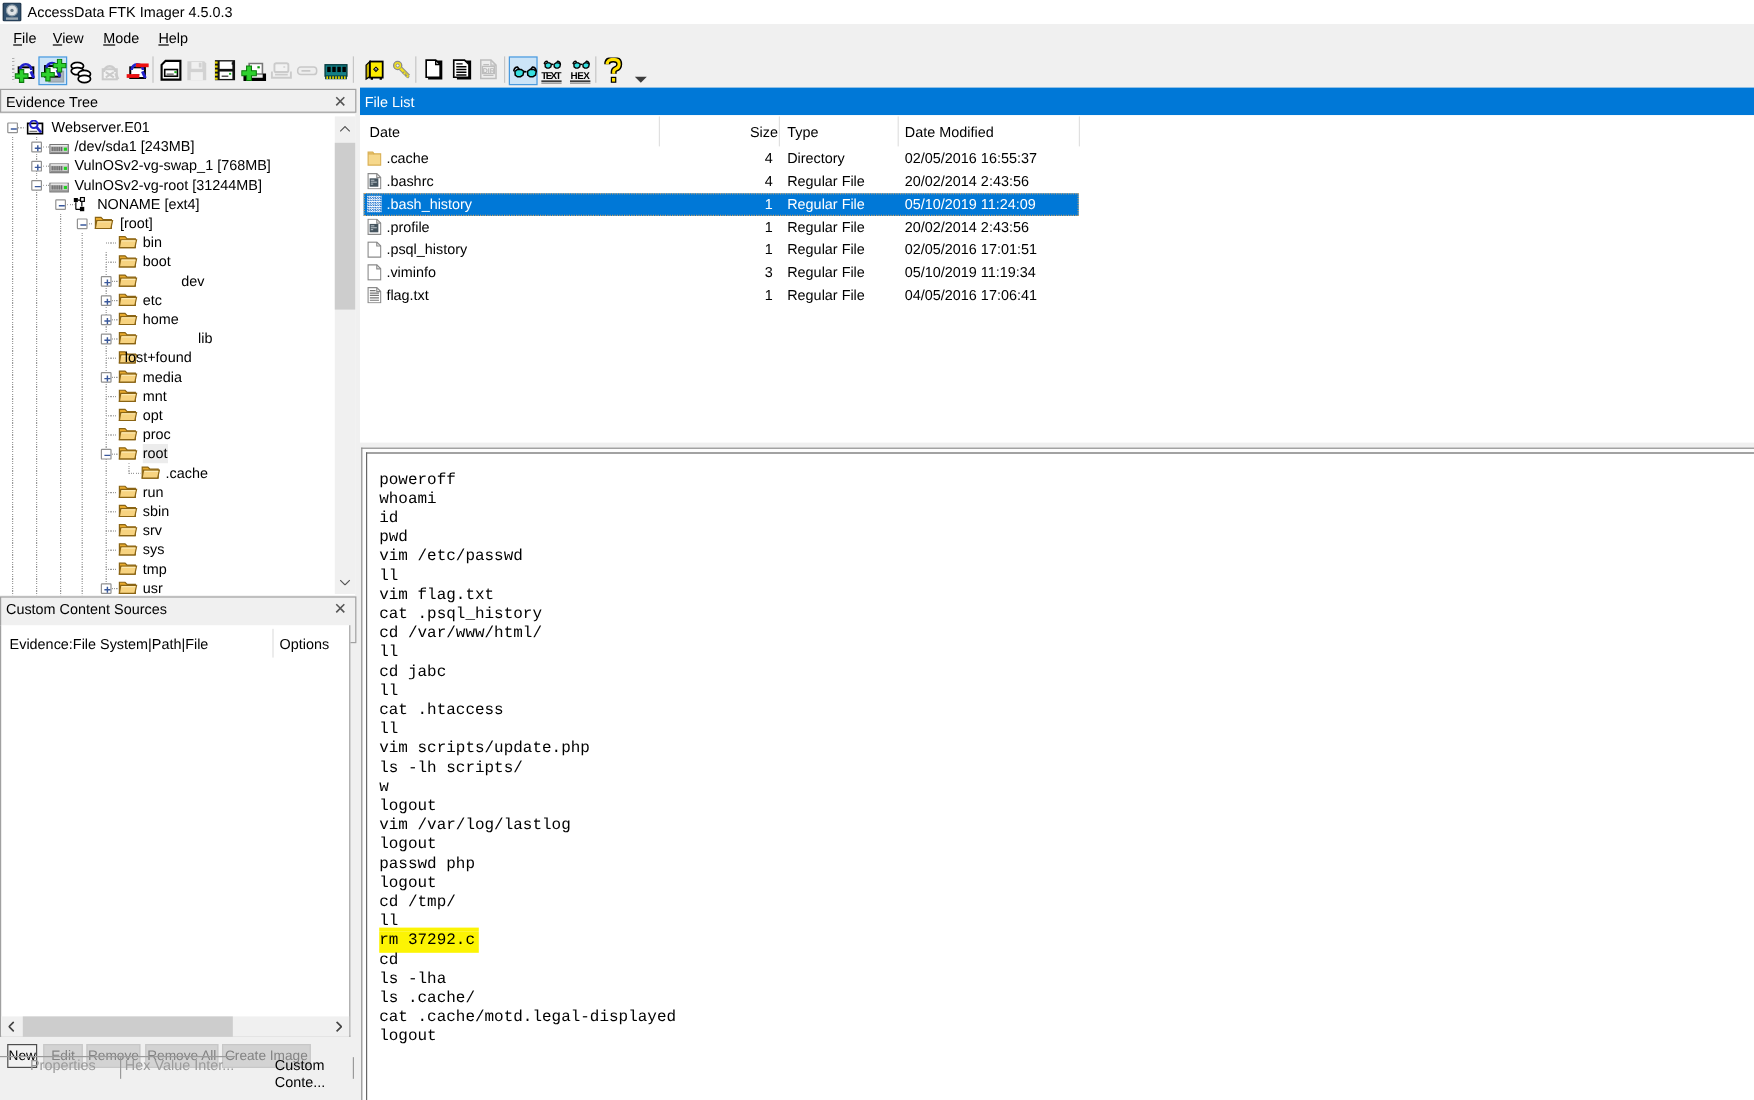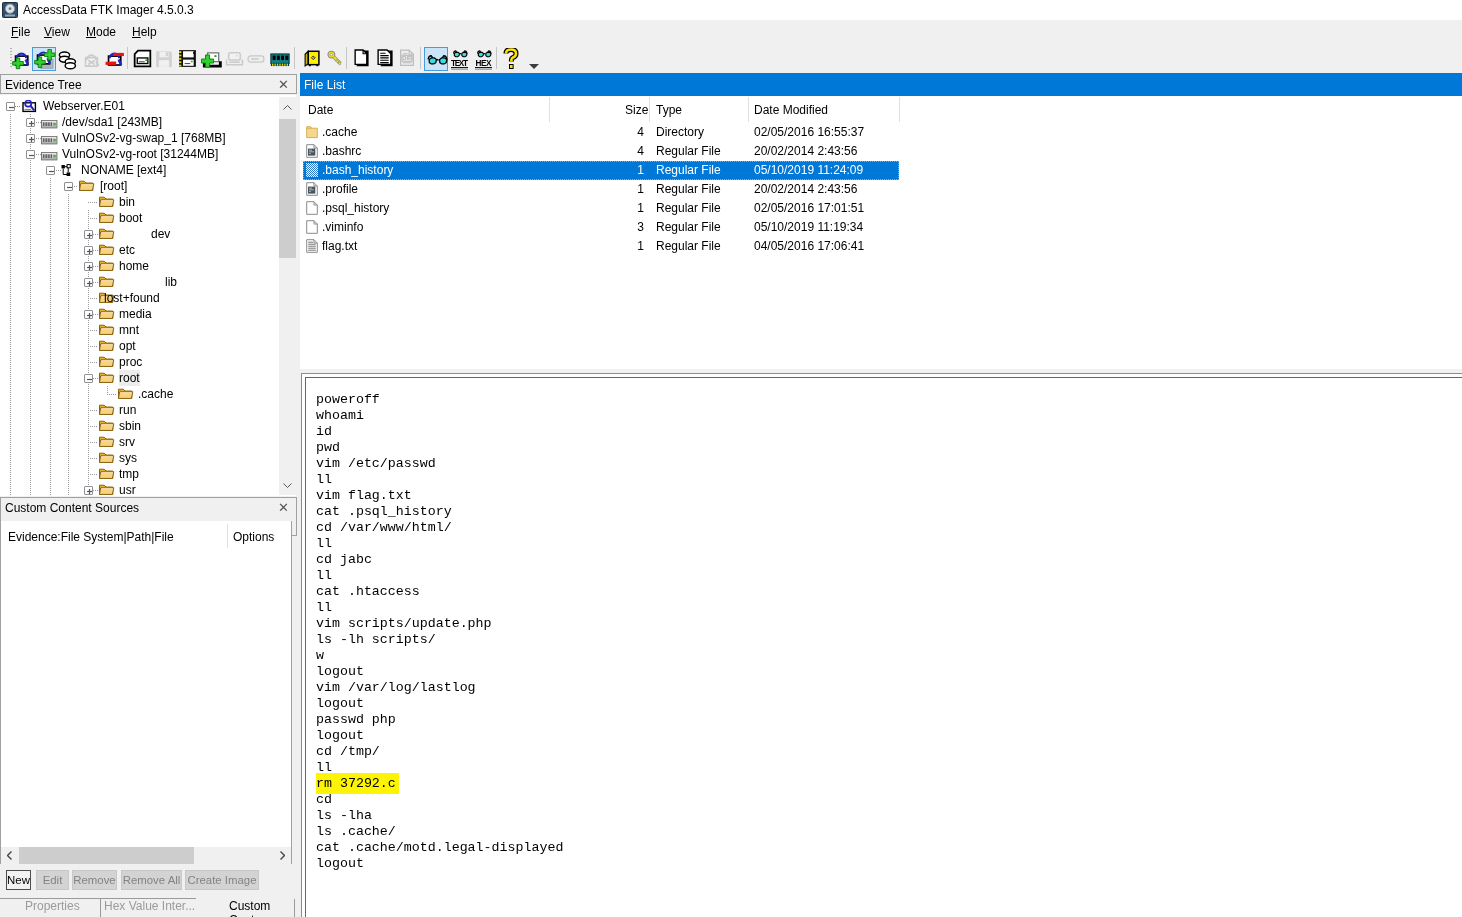--- a/index.html
+++ b/index.html
@@ -44,21 +44,21 @@
 #viewerinner { position:absolute; left:3px; top:3px; right:0; bottom:0; background:#fff; border-left:1px solid #666; border-top:1px solid #666; }
 #btext { position:absolute; left:10px; top:14px; font-family:"Liberation Mono",monospace; font-size:13.3px; line-height:16px; }
 #btext .hl { background:#fcf403; box-shadow:0 3px 0 #fcf403, 0 -3px 0 #fcf403; padding-right:3px; margin-right:-3px; }
 
 #hscroll { left:1px; top:847px; width:290px; height:17px; background:#f0f0f0; }
 #hthumb { position:absolute; left:18px; top:0; width:175px; height:17px; background:#cdcdcd; }
 #btnrow { left:0; top:870px; width:297px; height:20px; }
 .btn { position:absolute; top:0; height:20px; text-align:center; line-height:19px; white-space:nowrap; font-size:11.4px; }
 .btn.on { background:#f2f2f2; border:1px solid #4d4d4d; color:#000; }
 .btn.off { background:#d3d3d3; border:1px solid #c7c7c7; color:#838383; }
-#tabbar { left:0; top:894px; width:302px; height:23px; }
+#tabbar { left:0; top:876px; width:302px; height:23px; }
 .tab { position:absolute; top:5px; color:#9b9b9b; }
 .tab.active { color:#000;margin-left:27px; }
 </style>
 </head>
 <body>
 <div class="abs" id="titlebar">
   <div class="abs" style="left:2px; top:2px;"><svg width="16" height="16" viewBox="0 0 16 16">
         <rect x="0.5" y="0.5" width="15" height="15" rx="1" fill="#31506e" stroke="#1c3044"></rect>
         <circle cx="8" cy="6.7" r="4.6" fill="#dfe3e6" stroke="#8a9aa6"></circle>
         <circle cx="8" cy="6.7" r="1.4" fill="#6a7a86"></circle>

